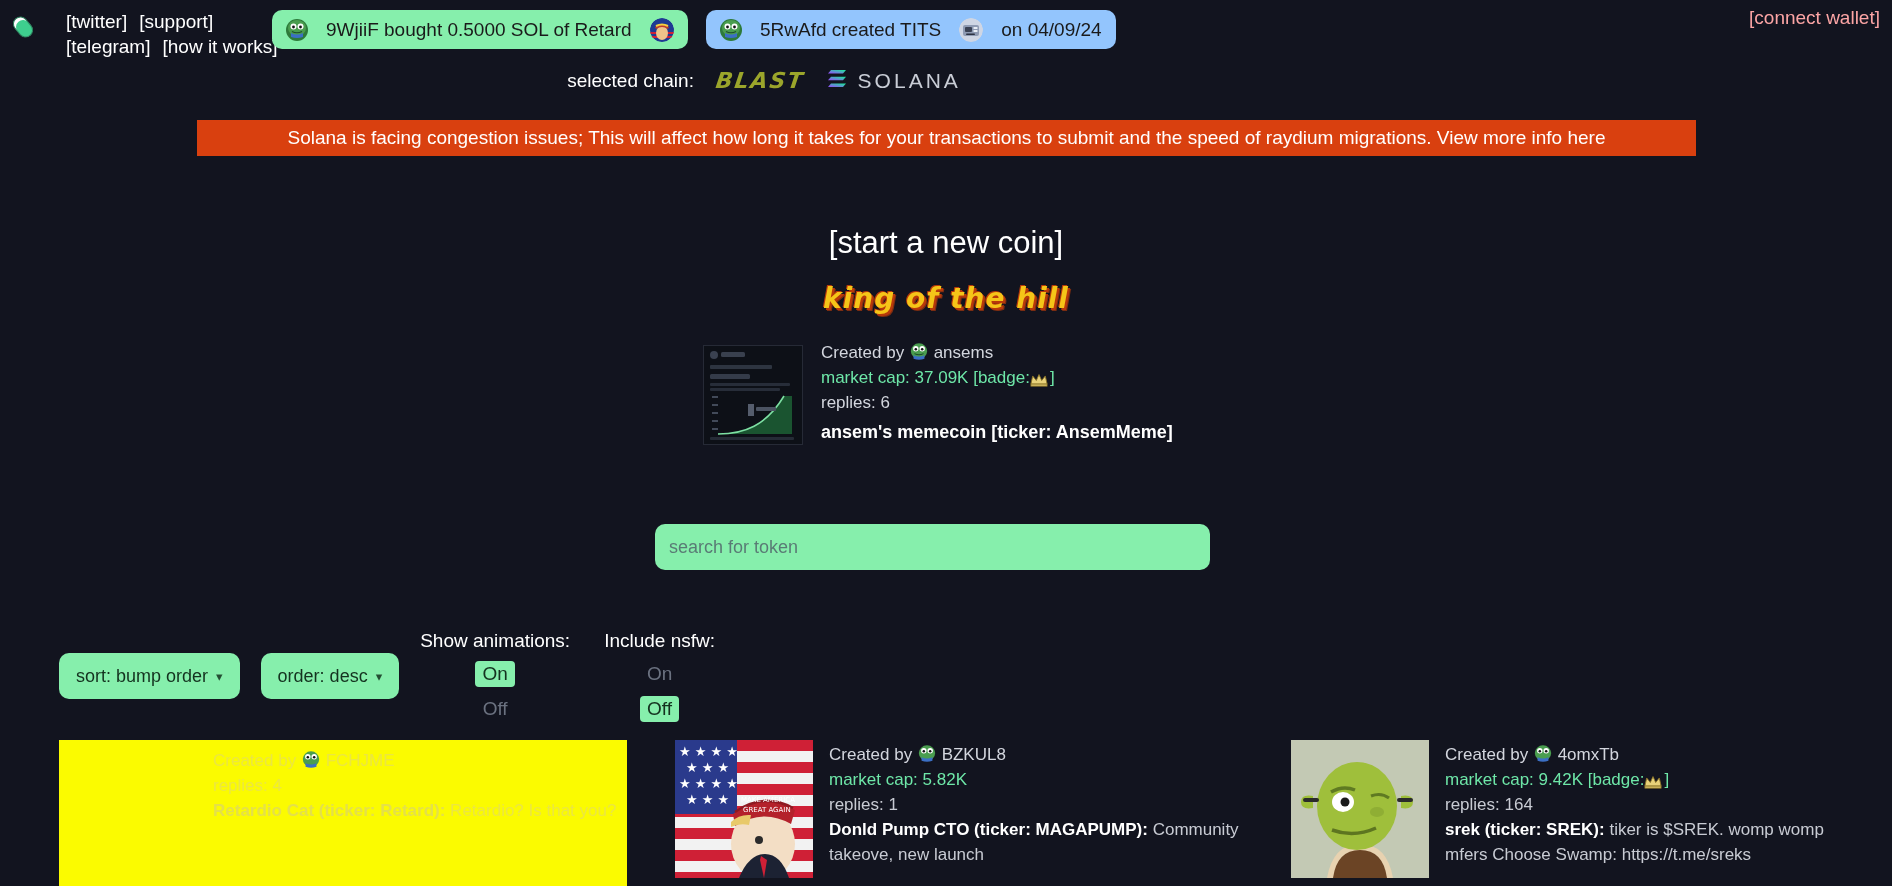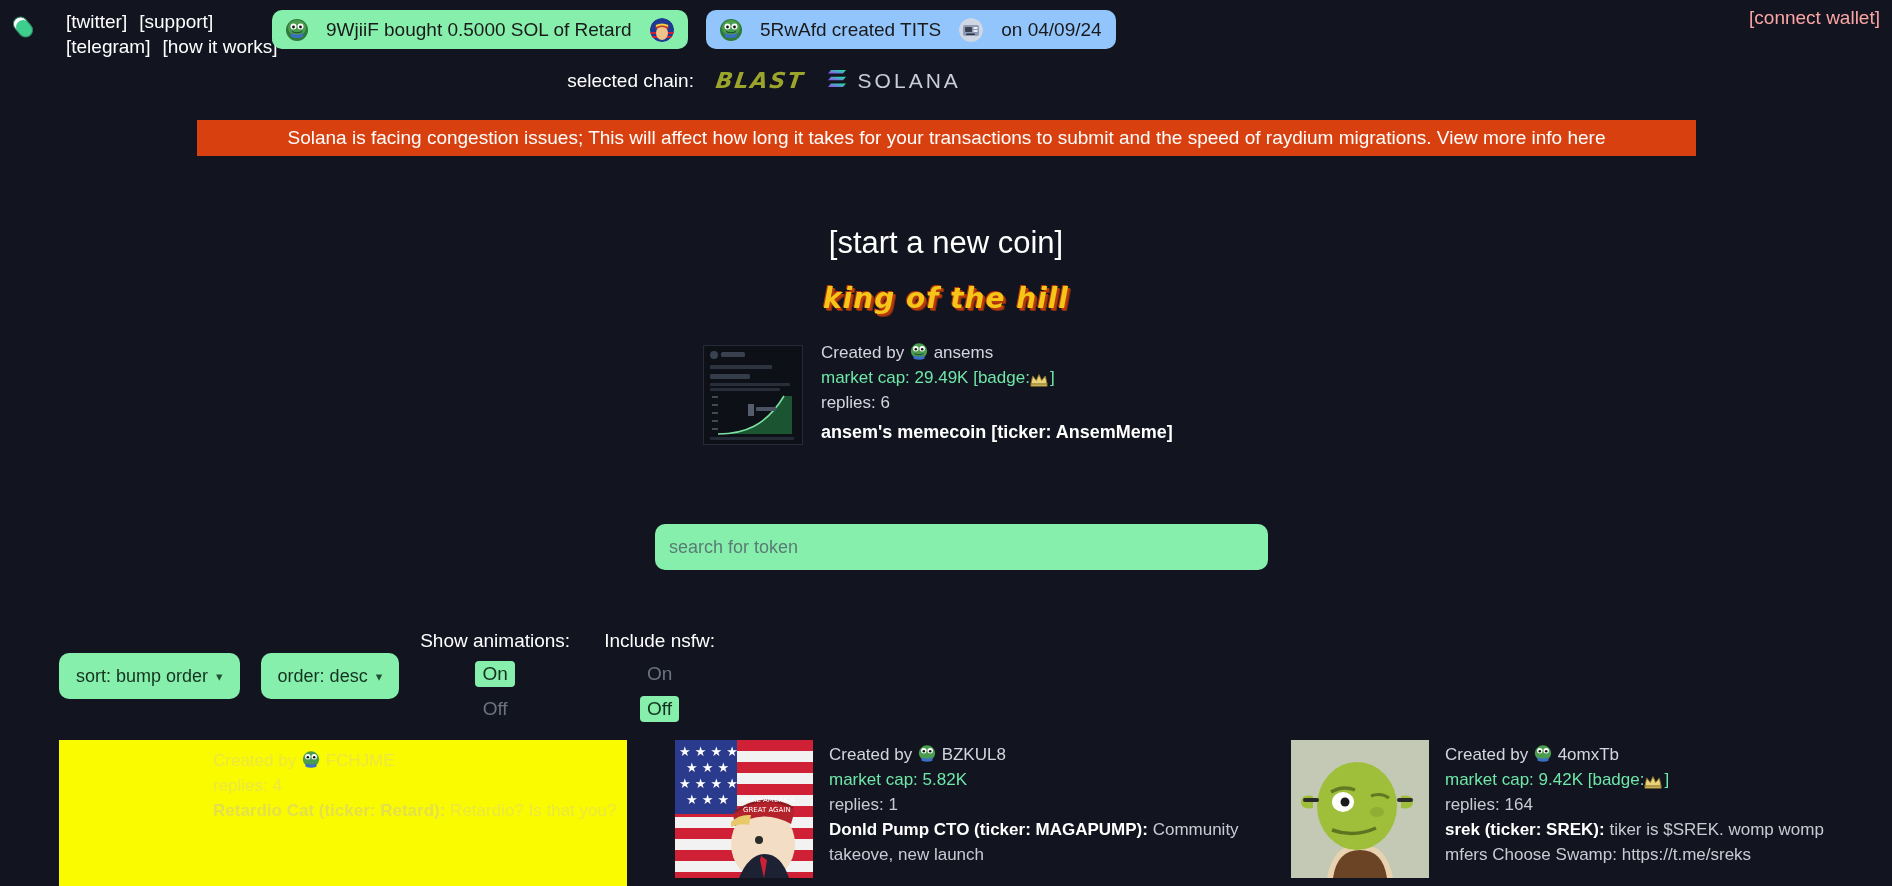--- a/index.html
+++ b/index.html
@@ -119,21 +119,21 @@
     font-weight: 700; font-size: 18px; color: #ffffff;
     margin-top: 5px;
   }
   .pepe {
     width: 20px; height: 20px; vertical-align: -4px; display: inline-block;
   }
 
   
   .search-wrap {
     position: absolute; top: 524px; left: 655px;
-    width: 613px; height: 46px;
+    width: 555px; height: 46px;
   }
   .search-input {
     width: 100%; height: 100%;
     background: #86efac; border: none; border-radius: 10px;
     padding: 0 14px; font-size: 18px; color: #1d2433;
     font-family: "Liberation Sans", sans-serif;
     outline: none;
   }
   .search-input::placeholder { color: #4b5563; opacity: .75; }
 
@@ -334,21 +334,21 @@
           <circle cx="7.5" cy="8" r="1.4" fill="#111"></circle>
             <circle cx="14.5" cy="8" r="1.4" fill="#111"></circle>
           <path d="M5 14.5 q6 3 12 0 l0 4 q-6 2 -12 0 z" fill="#3b6fc4"></path>
           <path d="M6 12.8 q5 2.5 10 0" stroke="#1e4d2b" stroke-width="1.2" fill="none"></path>
         </svg>
       </span>
       <span>ansems</span>
     </div>
     <div class="line">
       <span class="mcap">market cap:</span>
-      <span class="mcap">29.49K</span>
+      <span class="mcap">37.09K</span>
       <span class="badge-txt">[badge:</span><span class="pepe"><svg width="18" height="14" viewBox="0 0 20 15">
               <path d="M1 12 L3 3 L7 8 L10 1.5 L13 8 L17 3 L19 12 Z" fill="#e8d27a" stroke="#8a7326" stroke-width="1"></path>
               <rect x="1" y="12" width="18" height="2.4" fill="#d4bc63" stroke="#8a7326" stroke-width=".8"></rect>
             </svg></span><span class="badge-txt">]</span>
     </div>
     <div class="line replies">
       <span>replies:</span>
       <span>6</span>
     </div>
     <div class="king-title">ansem's memecoin [ticker: AnsemMeme]</div>

